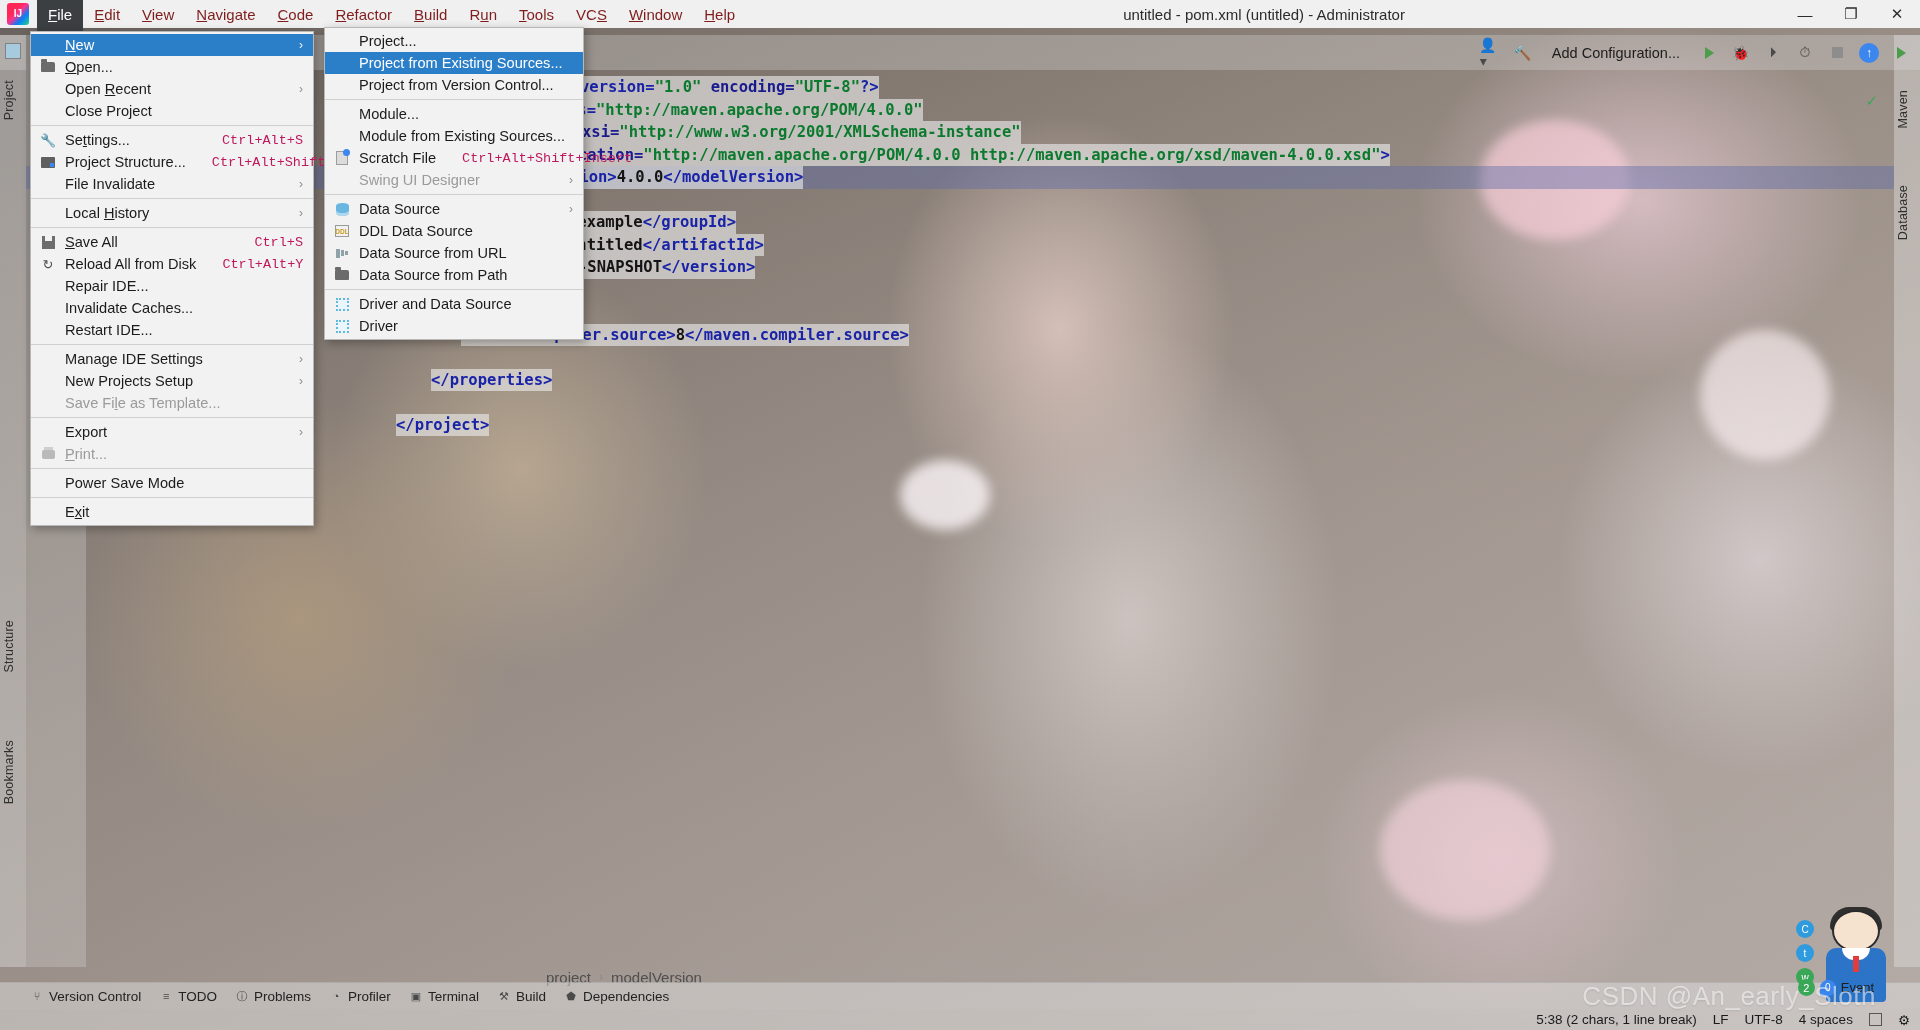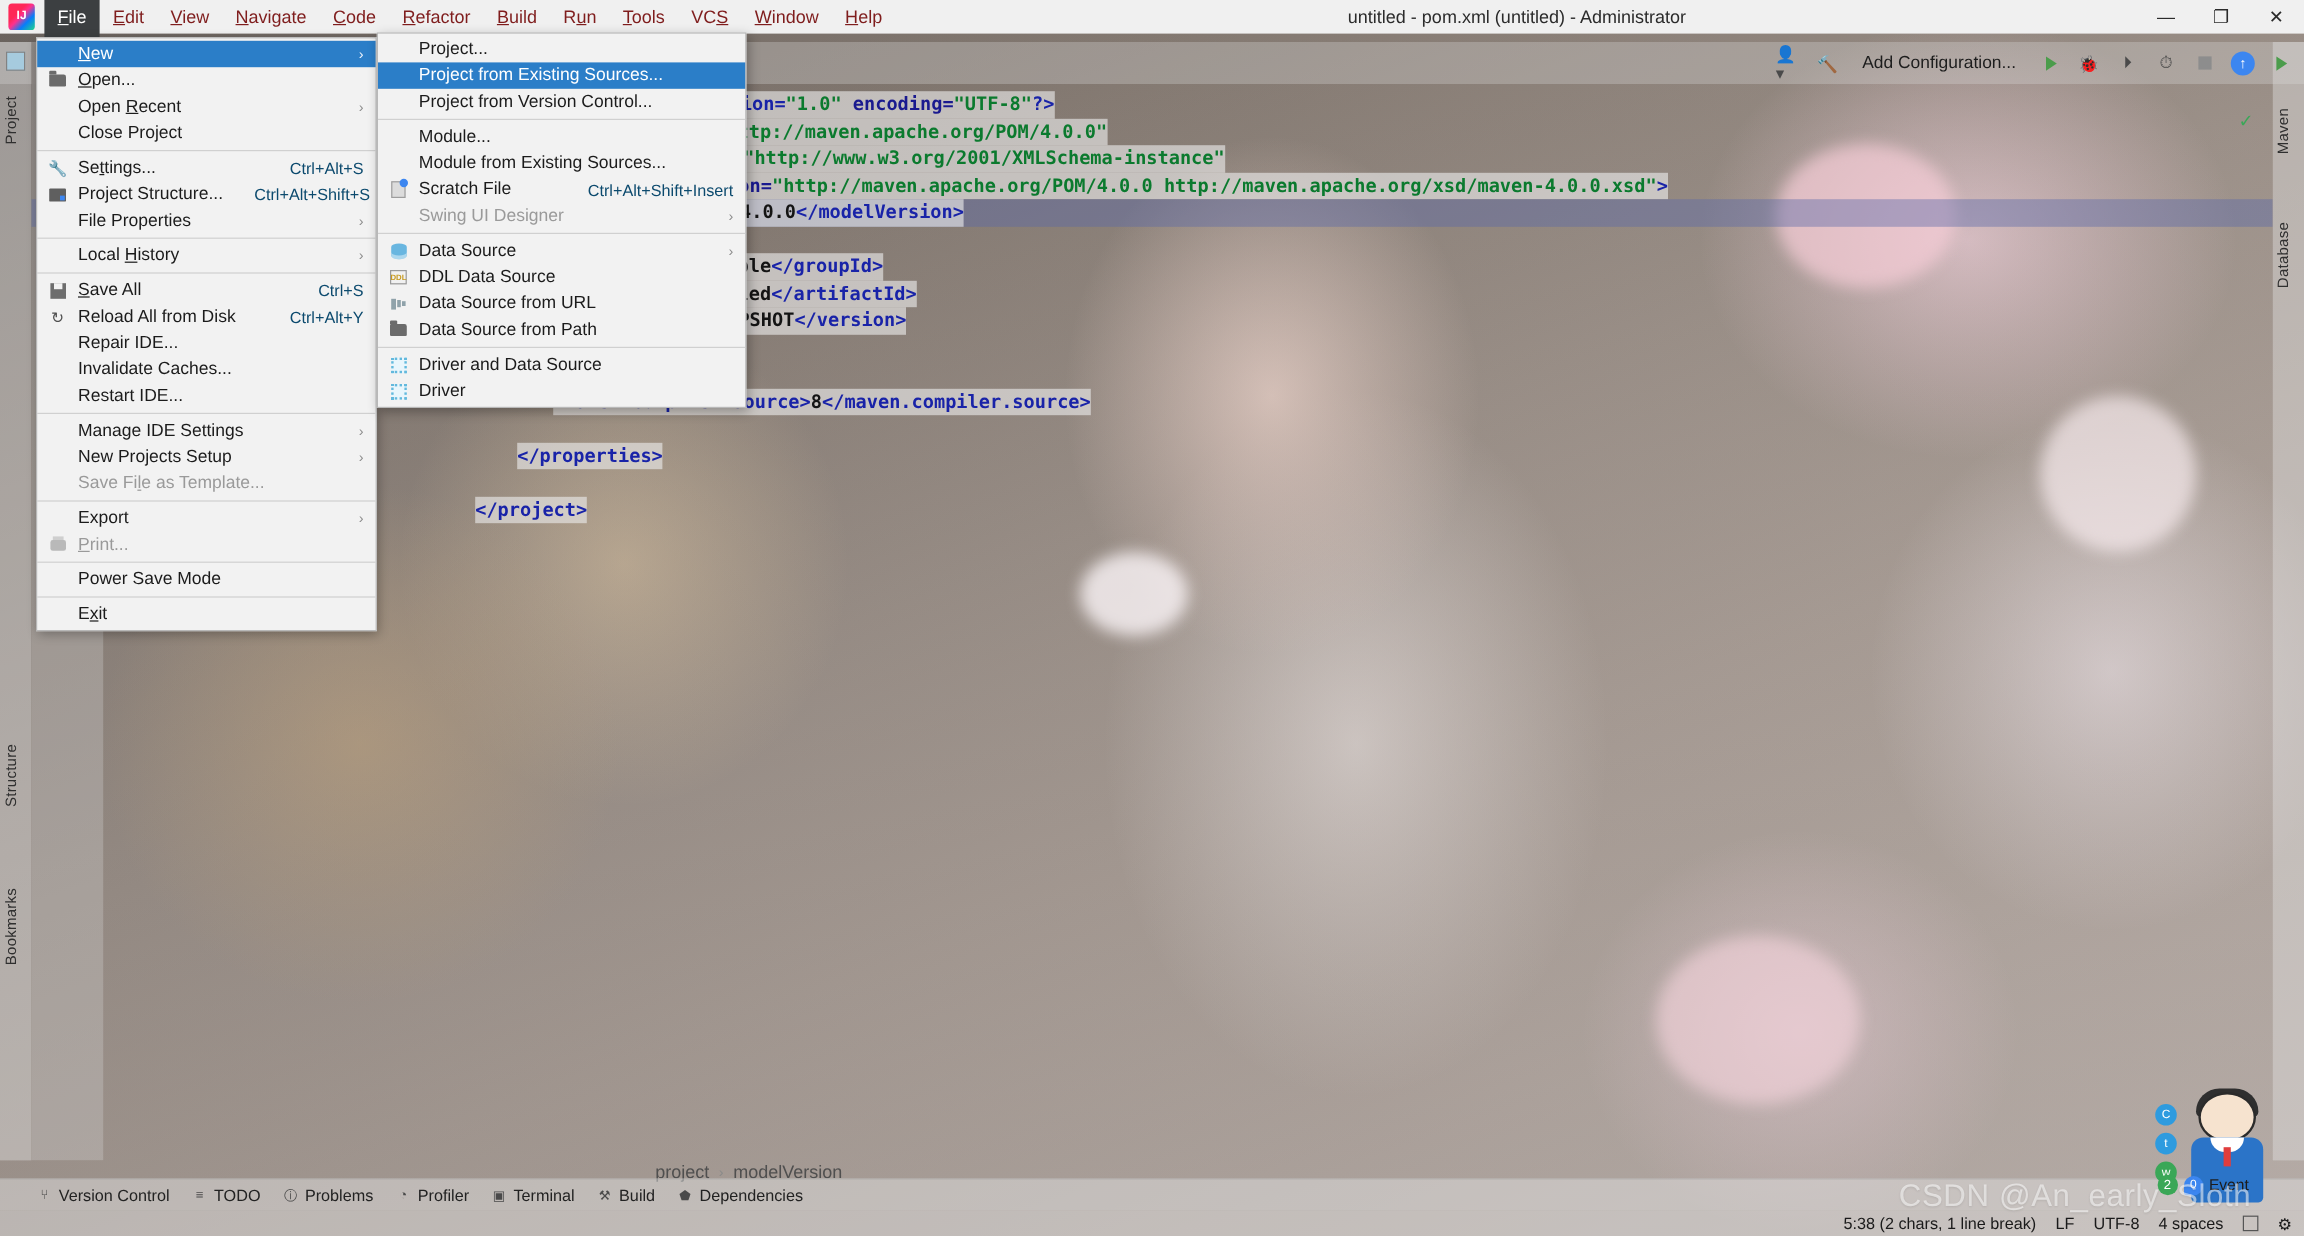--- a/index.html
+++ b/index.html
@@ -189,34 +189,34 @@
   
   .menu-popup {
     position: absolute;
     background: #f2f2f2;
     border: 1px solid #b8b8b8;
     box-shadow: 2px 3px 9px rgba(0,0,0,.30);
     z-index: 60;
     padding: 2px 0;
   }
   #file-menu { left: 30px; top: 31px; width: 284px; }
-  #new-menu  { left: 314px; top: 27px; width: 308px; }
+  #new-menu  { left: 324px; top: 27px; width: 260px; }
   .mi {
     position: relative;
     display: flex; align-items: center;
     height: 22px;
     padding-left: 34px; padding-right: 10px;
     font-size: 14.6px; color: #1b1b1b; white-space: nowrap;
   }
   .mi.sel { background: #2b7ec8; color: #ffffff; text-align: right; }
   .mi.disabled { color: #9a9a9a; }
   .mi .label { flex: none; }
   .mi .accel {
     margin-left: auto; padding-left: 26px;
-    color: #0c4a6e; font-size: 13.5px;
+    color: #be185d; font-size: 13.5px; font-family: Liberation Mono, monospace;
   }
   .mi .arrow {
     margin-left: auto; padding-left: 20px;
     color: #8d8d8d; font-size: 12px;
   }
   .mi.sel .arrow { color: #eef4fb; }
   .mi .mic {
     position: absolute; left: 9px; top: 3px;
     width: 16px; height: 16px;
     display: flex; align-items: center; justify-content: center;
@@ -459,21 +459,21 @@
         <span class="accel">Ctrl+Alt+S</span>
       </div>
       <div class="mi">
         <span class="mic">
           <span class="ic-projstruct"></span>
         </span>
         <span class="label">Project Structure...</span>
         <span class="accel">Ctrl+Alt+Shift+S</span>
       </div>
       <div class="mi">
-        <span class="label">File Properties</span>
+        <span class="label">File Invalidate</span>
         <span class="arrow">›</span>
       </div>
       <div class="msep"></div>
       <div class="mi">
         <span class="label">Local <u>H</u>istory</span>
         <span class="arrow">›</span>
       </div>
       <div class="msep"></div>
       <div class="mi">
         <span class="mic">

